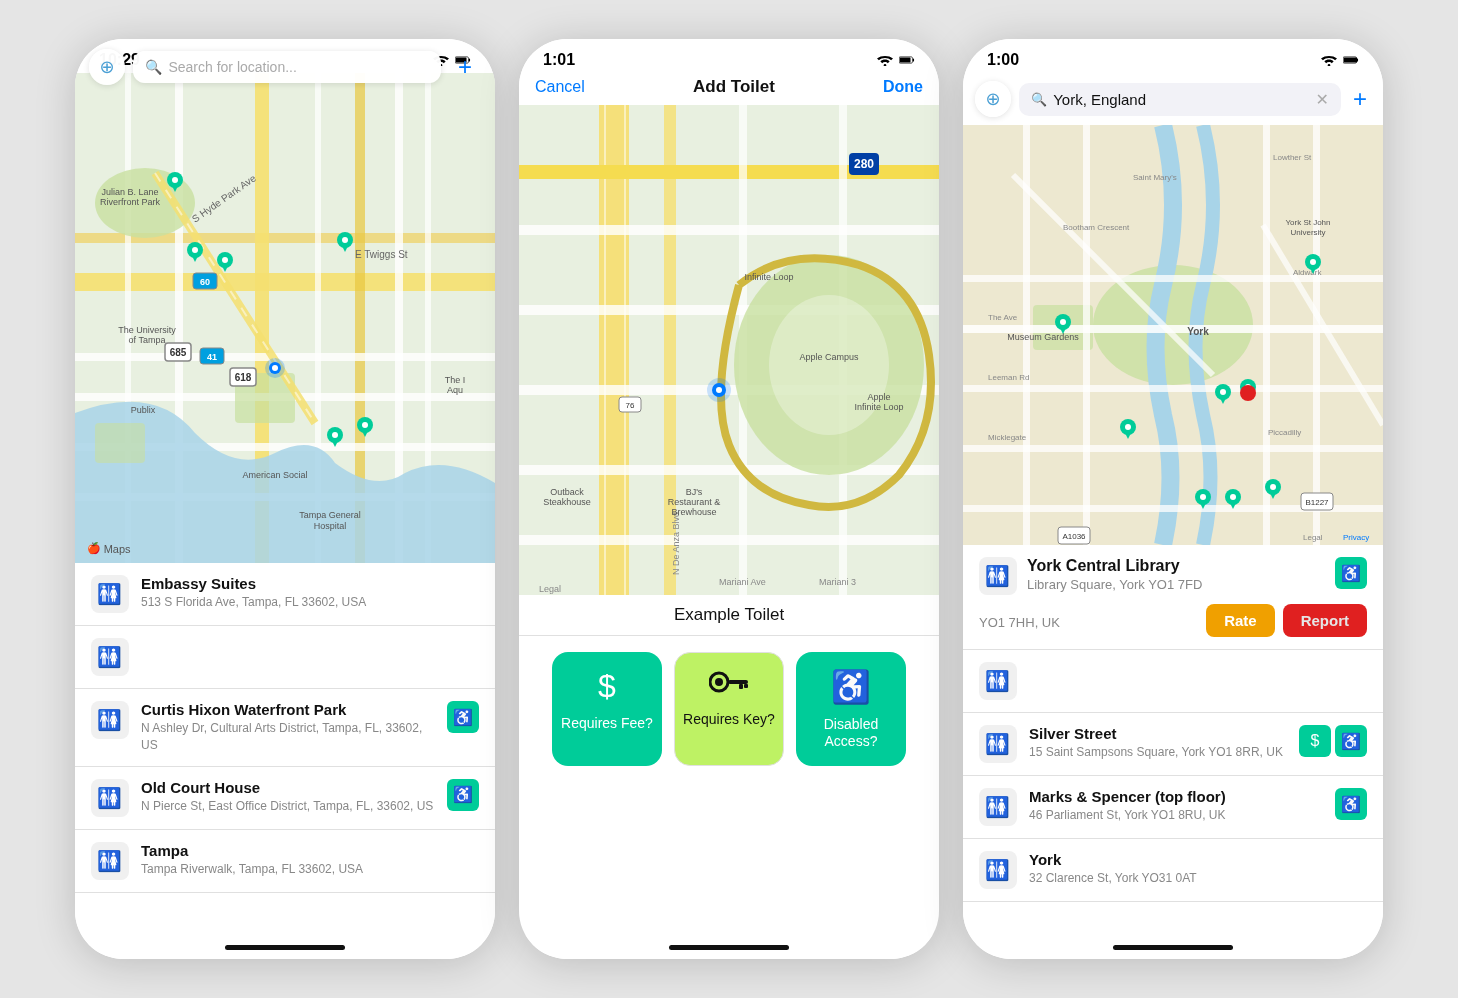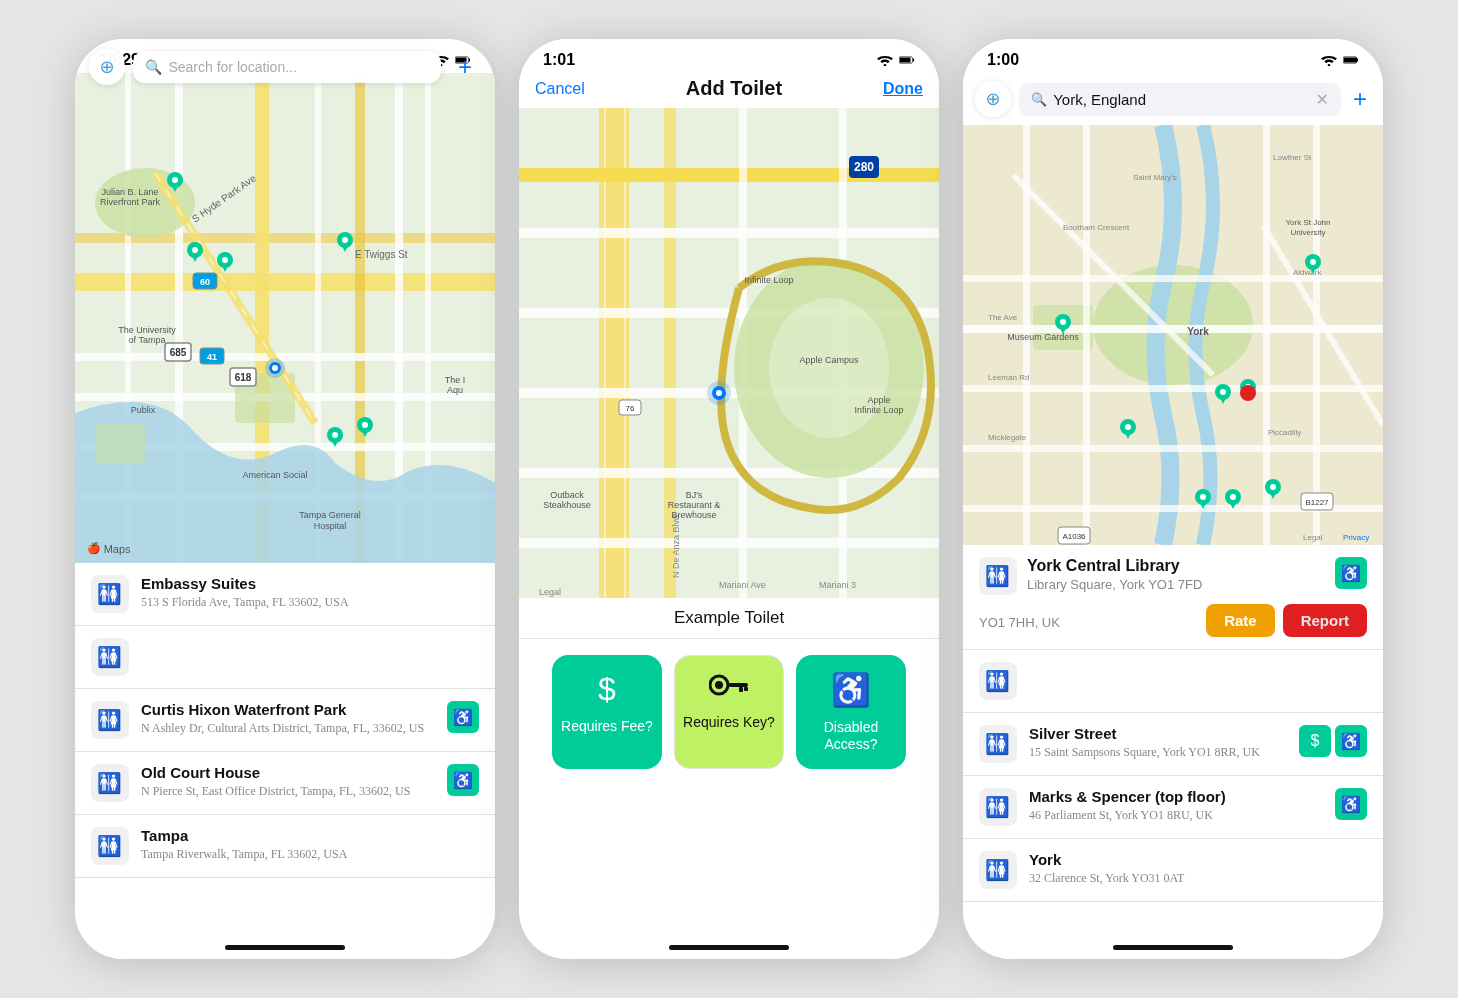--- a/index.html
+++ b/index.html
@@ -133,21 +133,20 @@
     .list-item-name {
       font-size: 15px;
       font-weight: 600;
       color: #111;
       margin-bottom: 2px;
     }
     .list-item-addr {
       font-size: 12px;
       color: #888;
       line-height: 1.4;
-      font-family: Liberation Serif, serif;
     }
     .badge-container {
       display: flex;
       gap: 4px;
       align-items: center;
       flex-shrink: 0;
     }
     .badge {
       width: 32px; height: 32px;
       border-radius: 6px;
@@ -177,22 +176,22 @@
     
     .nav-bar {
       display: flex;
       justify-content: space-between;
       align-items: center;
       padding: 4px 16px 8px;
       background: #fff;
       flex-shrink: 0;
     }
     .nav-cancel { color: #007aff; font-size: 16px; }
-    .nav-title { font-size: 20px; font-weight: 600; color: #111; }
-    .nav-done { color: #007aff; font-size: 16px; font-weight: 600; text-decoration: underline; }
+    .nav-title { font-size: 17px; font-weight: 600; color: #111; }
+    .nav-done { color: #007aff; font-size: 16px; font-weight: 600; }
 
     .toilet-name-input {
       text-align: center;
       padding: 10px 16px;
       font-size: 17px;
       color: #111;
       background: #fff;
       border-bottom: 0.5px solid #e0e0e0;
       flex-shrink: 0;
     }

